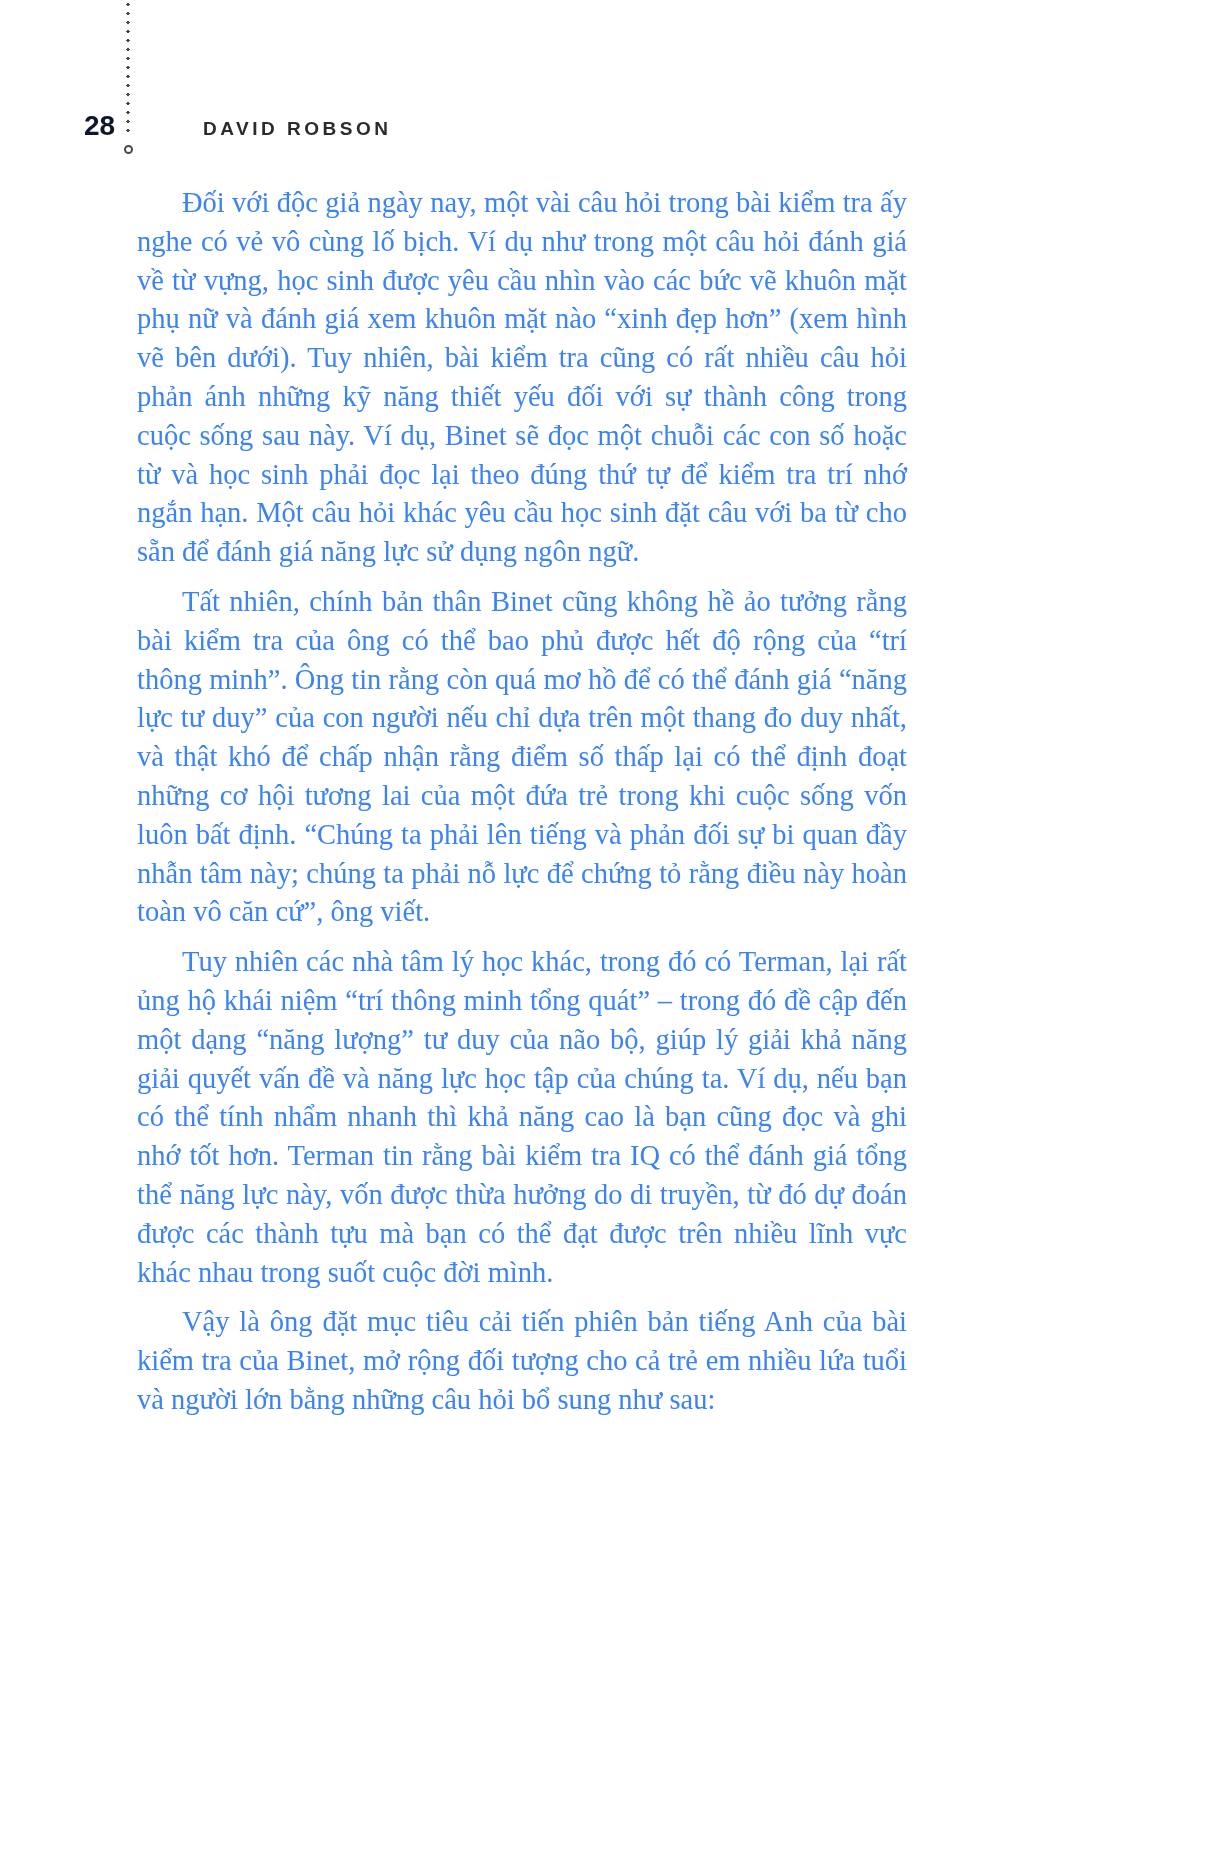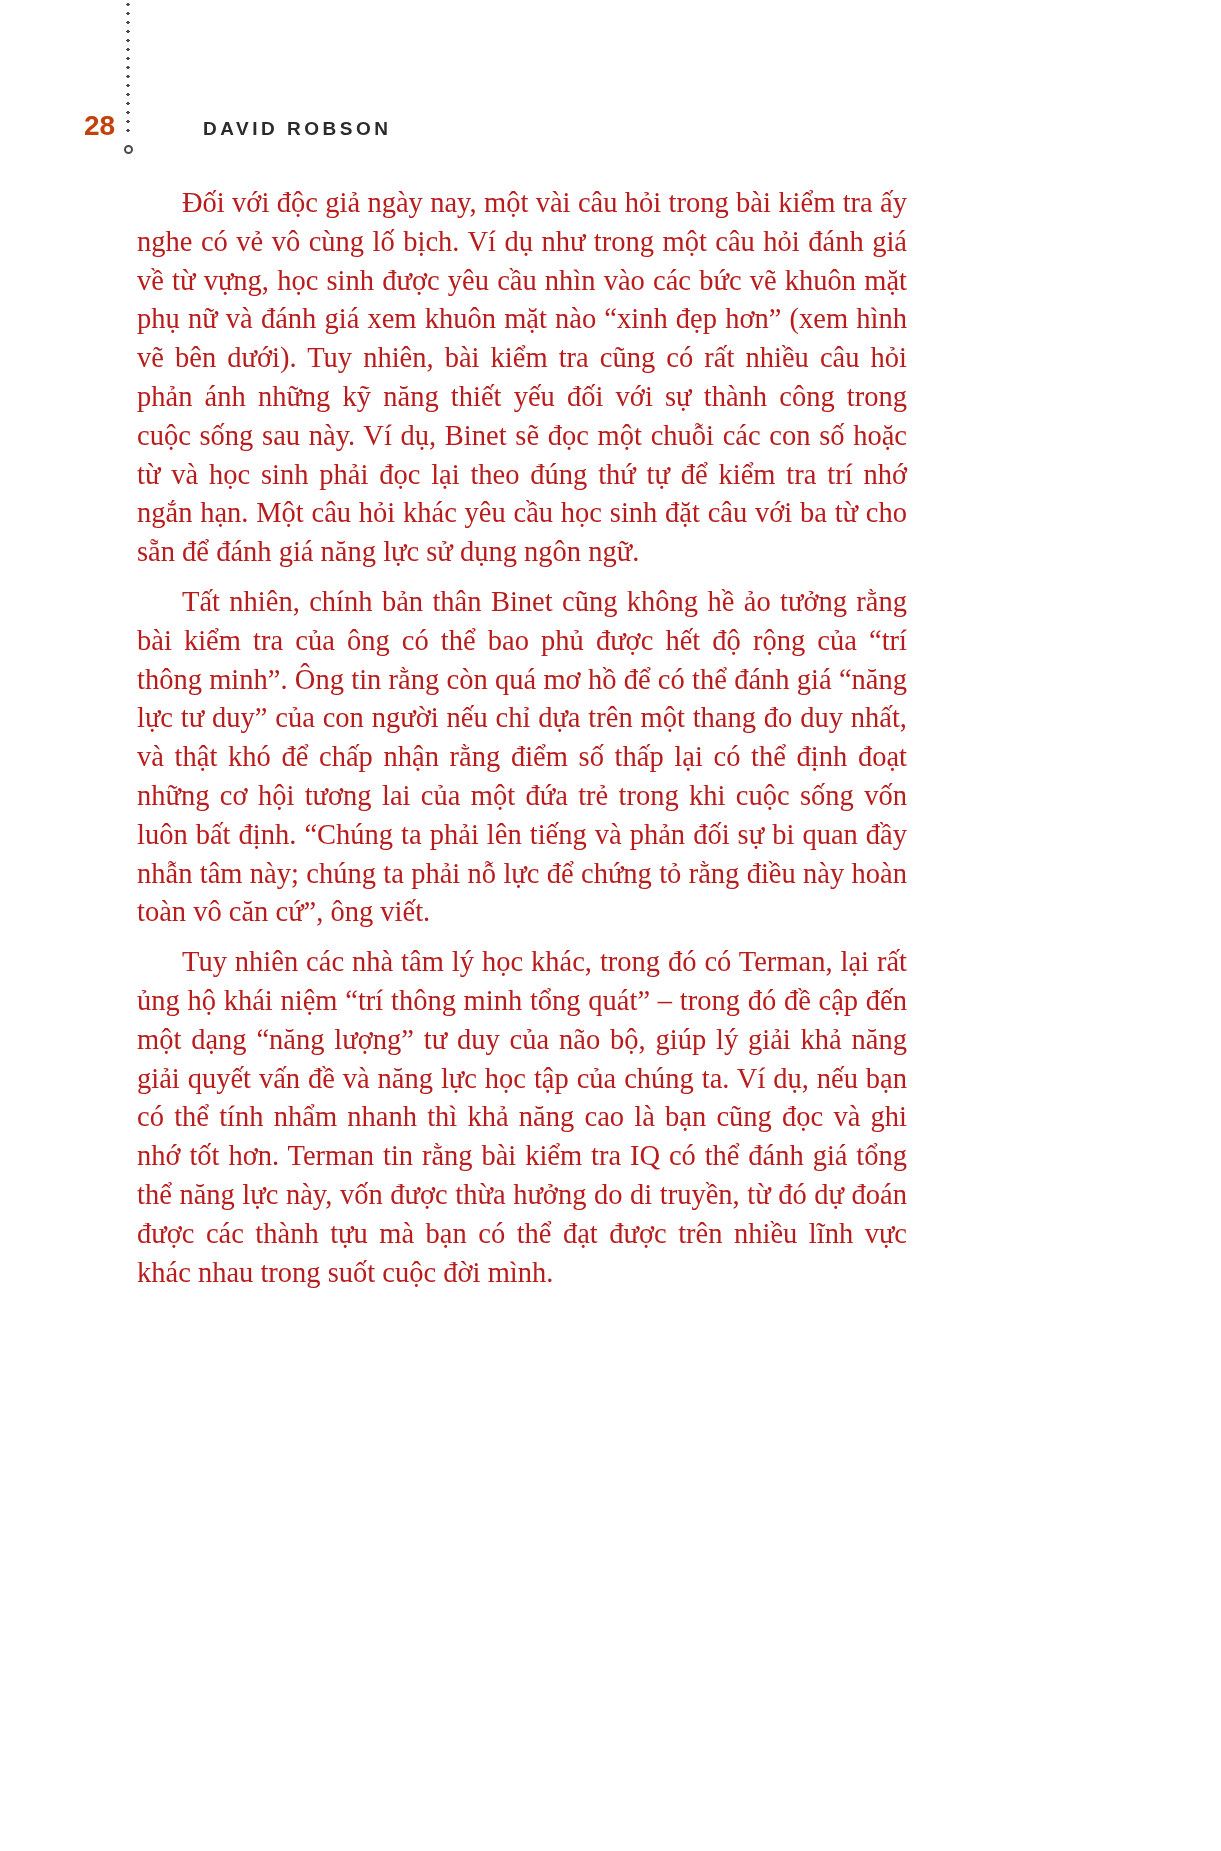--- a/index.html
+++ b/index.html
@@ -44,21 +44,21 @@
   }
 
   
   .page-number {
     position: absolute;
     left: 84px;
     top: 112px;
     font-family: "Liberation Sans", "DejaVu Sans", sans-serif;
     font-weight: 700;
     font-size: 28px;
-    color: #c2410c;
+    color: #0f172a;
     line-height: 1;
   }
 
   .author {
     position: absolute;
     left: 156px;
     top: 119px;
     font-family: "Liberation Sans", "DejaVu Sans", sans-serif;
     font-weight: 600;
     font-size: 19px;
@@ -71,21 +71,21 @@
 
   
   .content {
     position: absolute;
     left: 137px;
     top: 184px;
     width: 770px;
     text-align: justify;
     font-size: 28.5px;
     line-height: 38.8px;
-    color: #b91c1c;
+    color: #3b82f6;
   }
 
   .content p {
     text-indent: 45px;
     margin: 0 0 11px 0;
   }
 </style>
 </head>
 <body>
 
@@ -95,15 +95,16 @@
   <div class="dot-ring"></div>
 
   <div class="page-number">28</div>
 
   <div class="author">DAVID ROBSON</div>
 
   <div class="content">
     <p>Đối với độc giả ngày nay, một vài câu hỏi trong bài kiểm tra ấy nghe có vẻ vô cùng lố bịch. Ví dụ như trong một câu hỏi đánh giá về từ vựng, học sinh được yêu cầu nhìn vào các bức vẽ khuôn mặt phụ nữ và đánh giá xem khuôn mặt nào “xinh đẹp hơn” (xem hình vẽ bên dưới). Tuy nhiên, bài kiểm tra cũng có rất nhiều câu hỏi phản ánh những kỹ năng thiết yếu đối với sự thành công trong cuộc sống sau này. Ví dụ, Binet sẽ đọc một chuỗi các con số hoặc từ và học sinh phải đọc lại theo đúng thứ tự để kiểm tra trí nhớ ngắn hạn. Một câu hỏi khác yêu cầu học sinh đặt câu với ba từ cho sẵn để đánh giá năng lực sử dụng ngôn ngữ.</p>
     <p>Tất nhiên, chính bản thân Binet cũng không hề ảo tưởng rằng bài kiểm tra của ông có thể bao phủ được hết độ rộng của “trí thông minh”. Ông tin rằng còn quá mơ hồ để có thể đánh giá “năng lực tư duy” của con người nếu chỉ dựa trên một thang đo duy nhất, và thật khó để chấp nhận rằng điểm số thấp lại có thể định đoạt những cơ hội tương lai của một đứa trẻ trong khi cuộc sống vốn luôn bất định. “Chúng ta phải lên tiếng và phản đối sự bi quan đầy nhẫn tâm này; chúng ta phải nỗ lực để chứng tỏ rằng điều này hoàn toàn vô căn cứ”, ông viết.</p>
     <p>Tuy nhiên các nhà tâm lý học khác, trong đó có Terman, lại rất ủng hộ khái niệm “trí thông minh tổng quát” – trong đó đề cập đến một dạng “năng lượng” tư duy của não bộ, giúp lý giải khả năng giải quyết vấn đề và năng lực học tập của chúng ta. Ví dụ, nếu bạn có thể tính nhẩm nhanh thì khả năng cao là bạn cũng đọc và ghi nhớ tốt hơn. Terman tin rằng bài kiểm tra IQ có thể đánh giá tổng thể năng lực này, vốn được thừa hưởng do di truyền, từ đó dự đoán được các thành tựu mà bạn có thể đạt được trên nhiều lĩnh vực khác nhau trong suốt cuộc đời mình.</p>
+    <p>Vậy là ông đặt mục tiêu cải tiến phiên bản tiếng Anh của bài kiểm tra của Binet, mở rộng đối tượng cho cả trẻ em nhiều lứa tuổi và người lớn bằng những câu hỏi bổ sung như sau:</p>
   </div>
 
 </div>
 
 </body></html>

